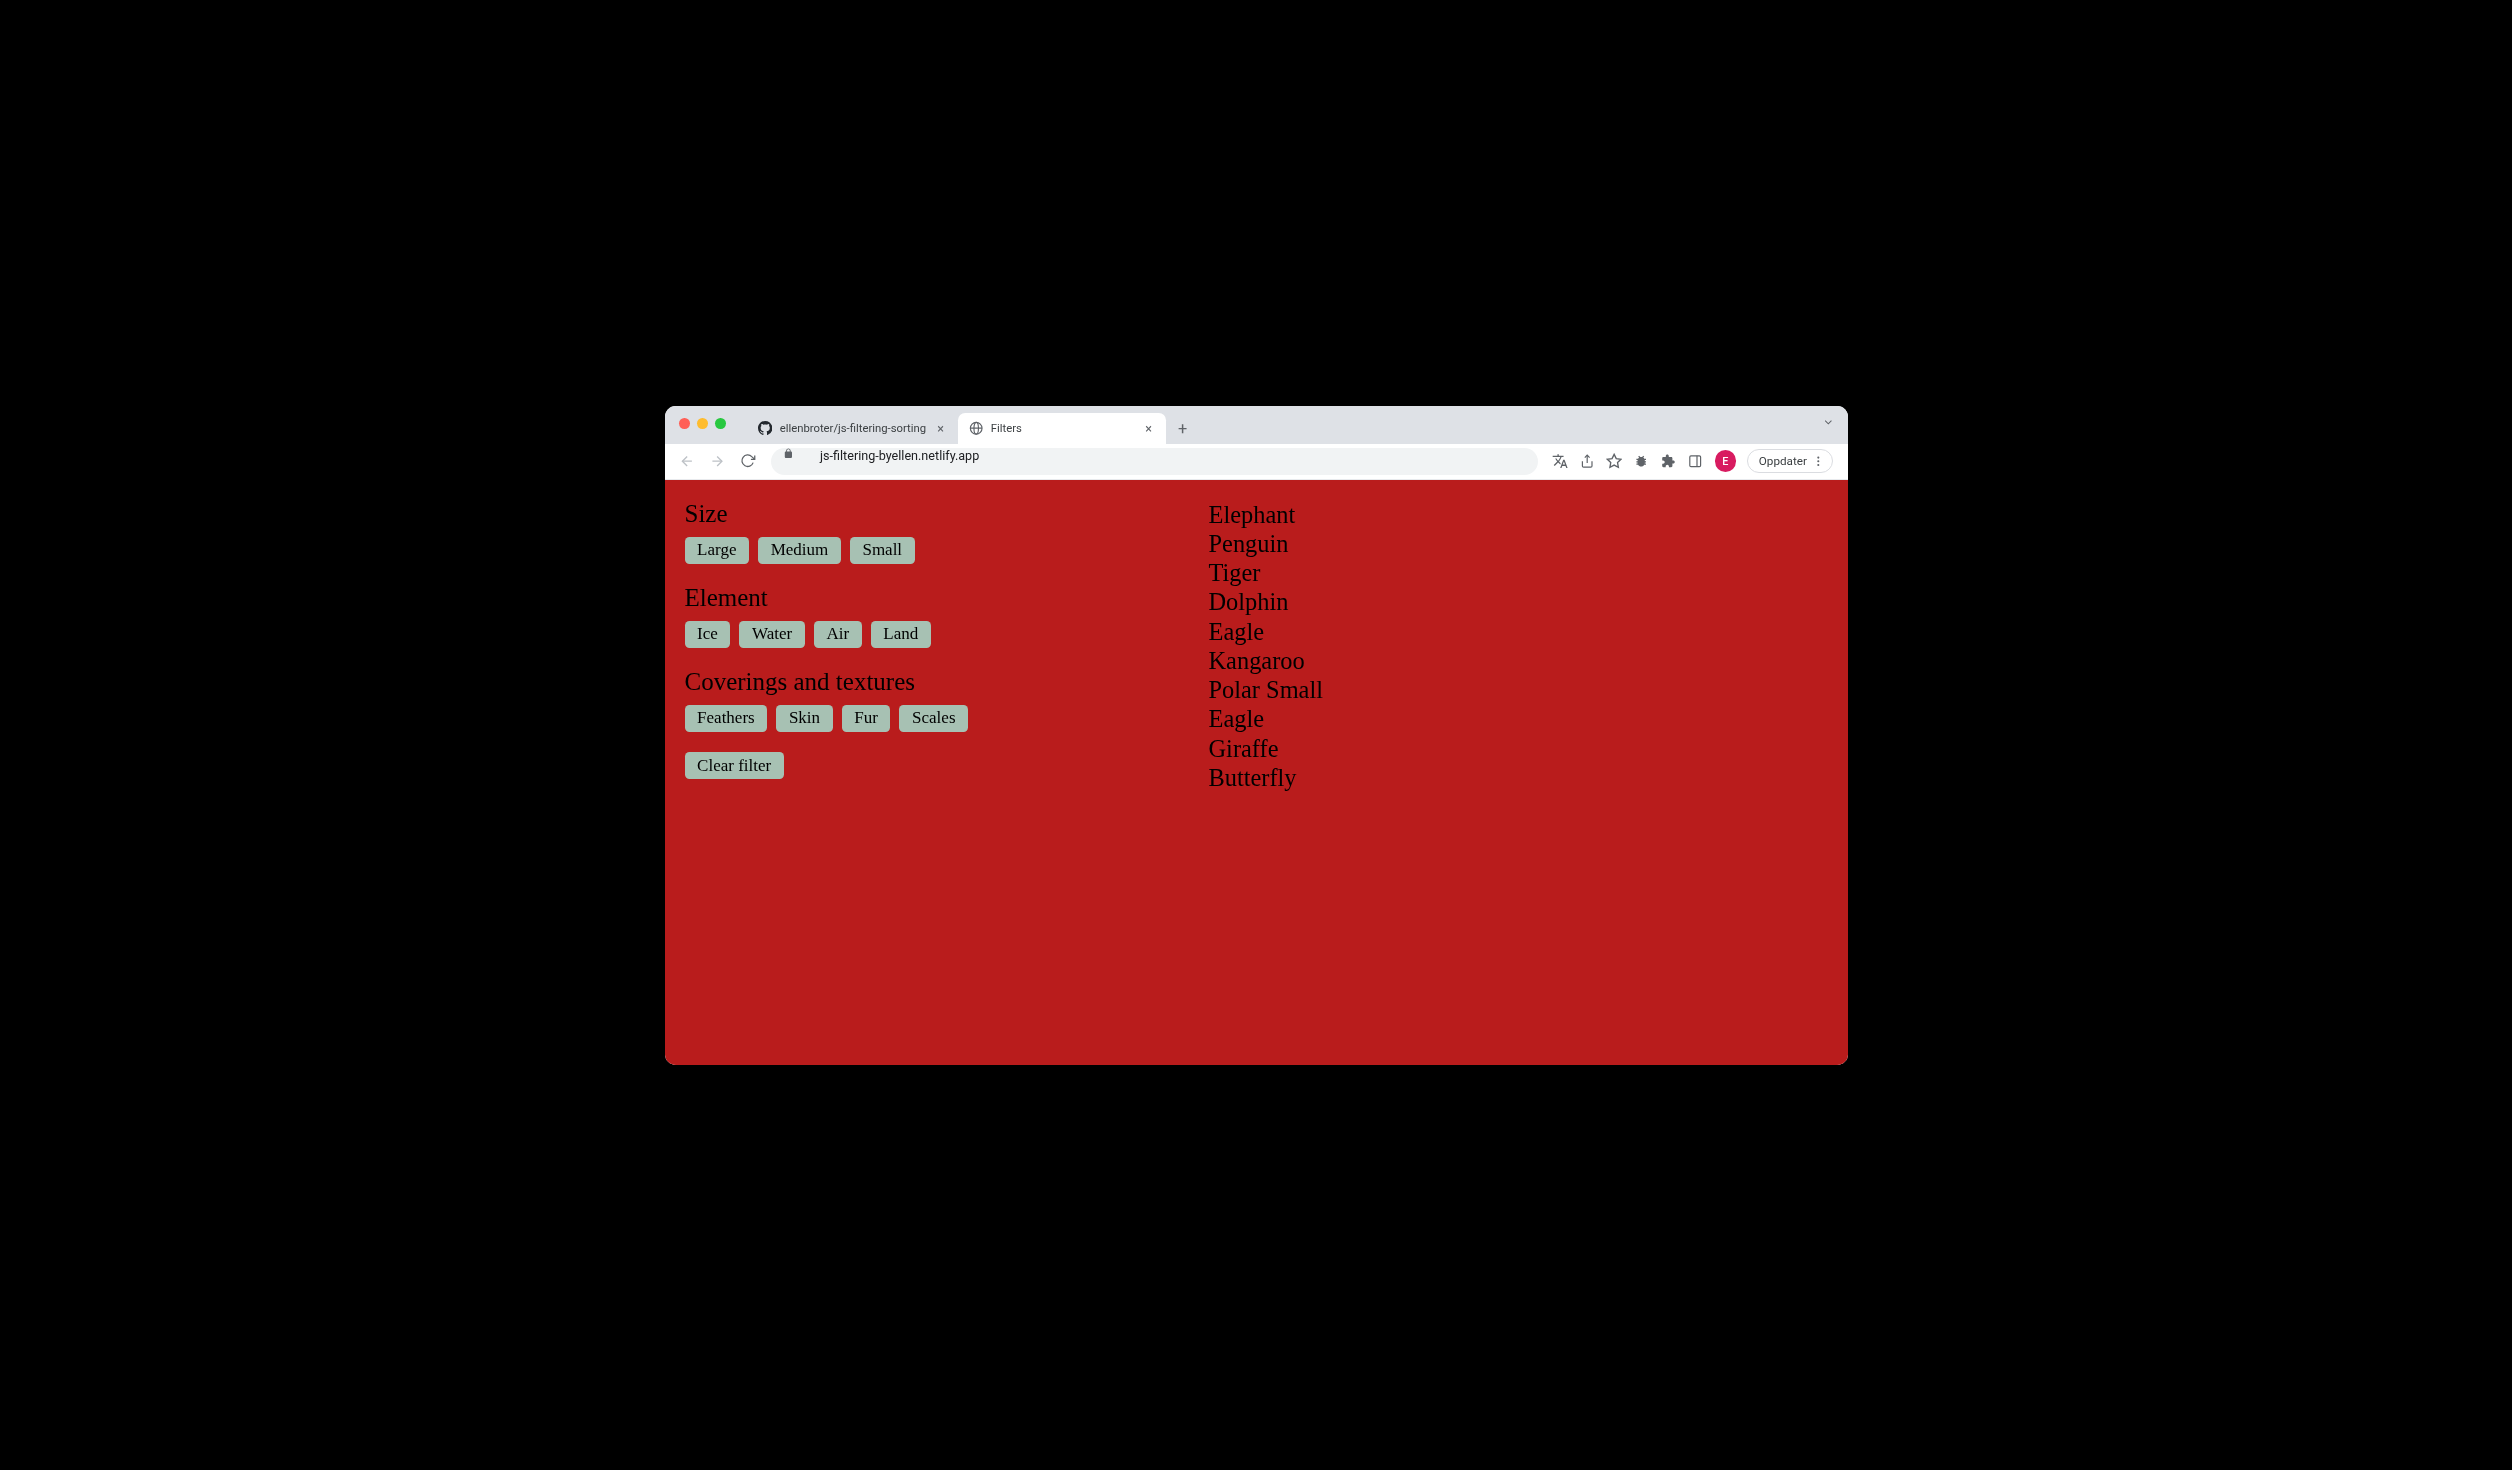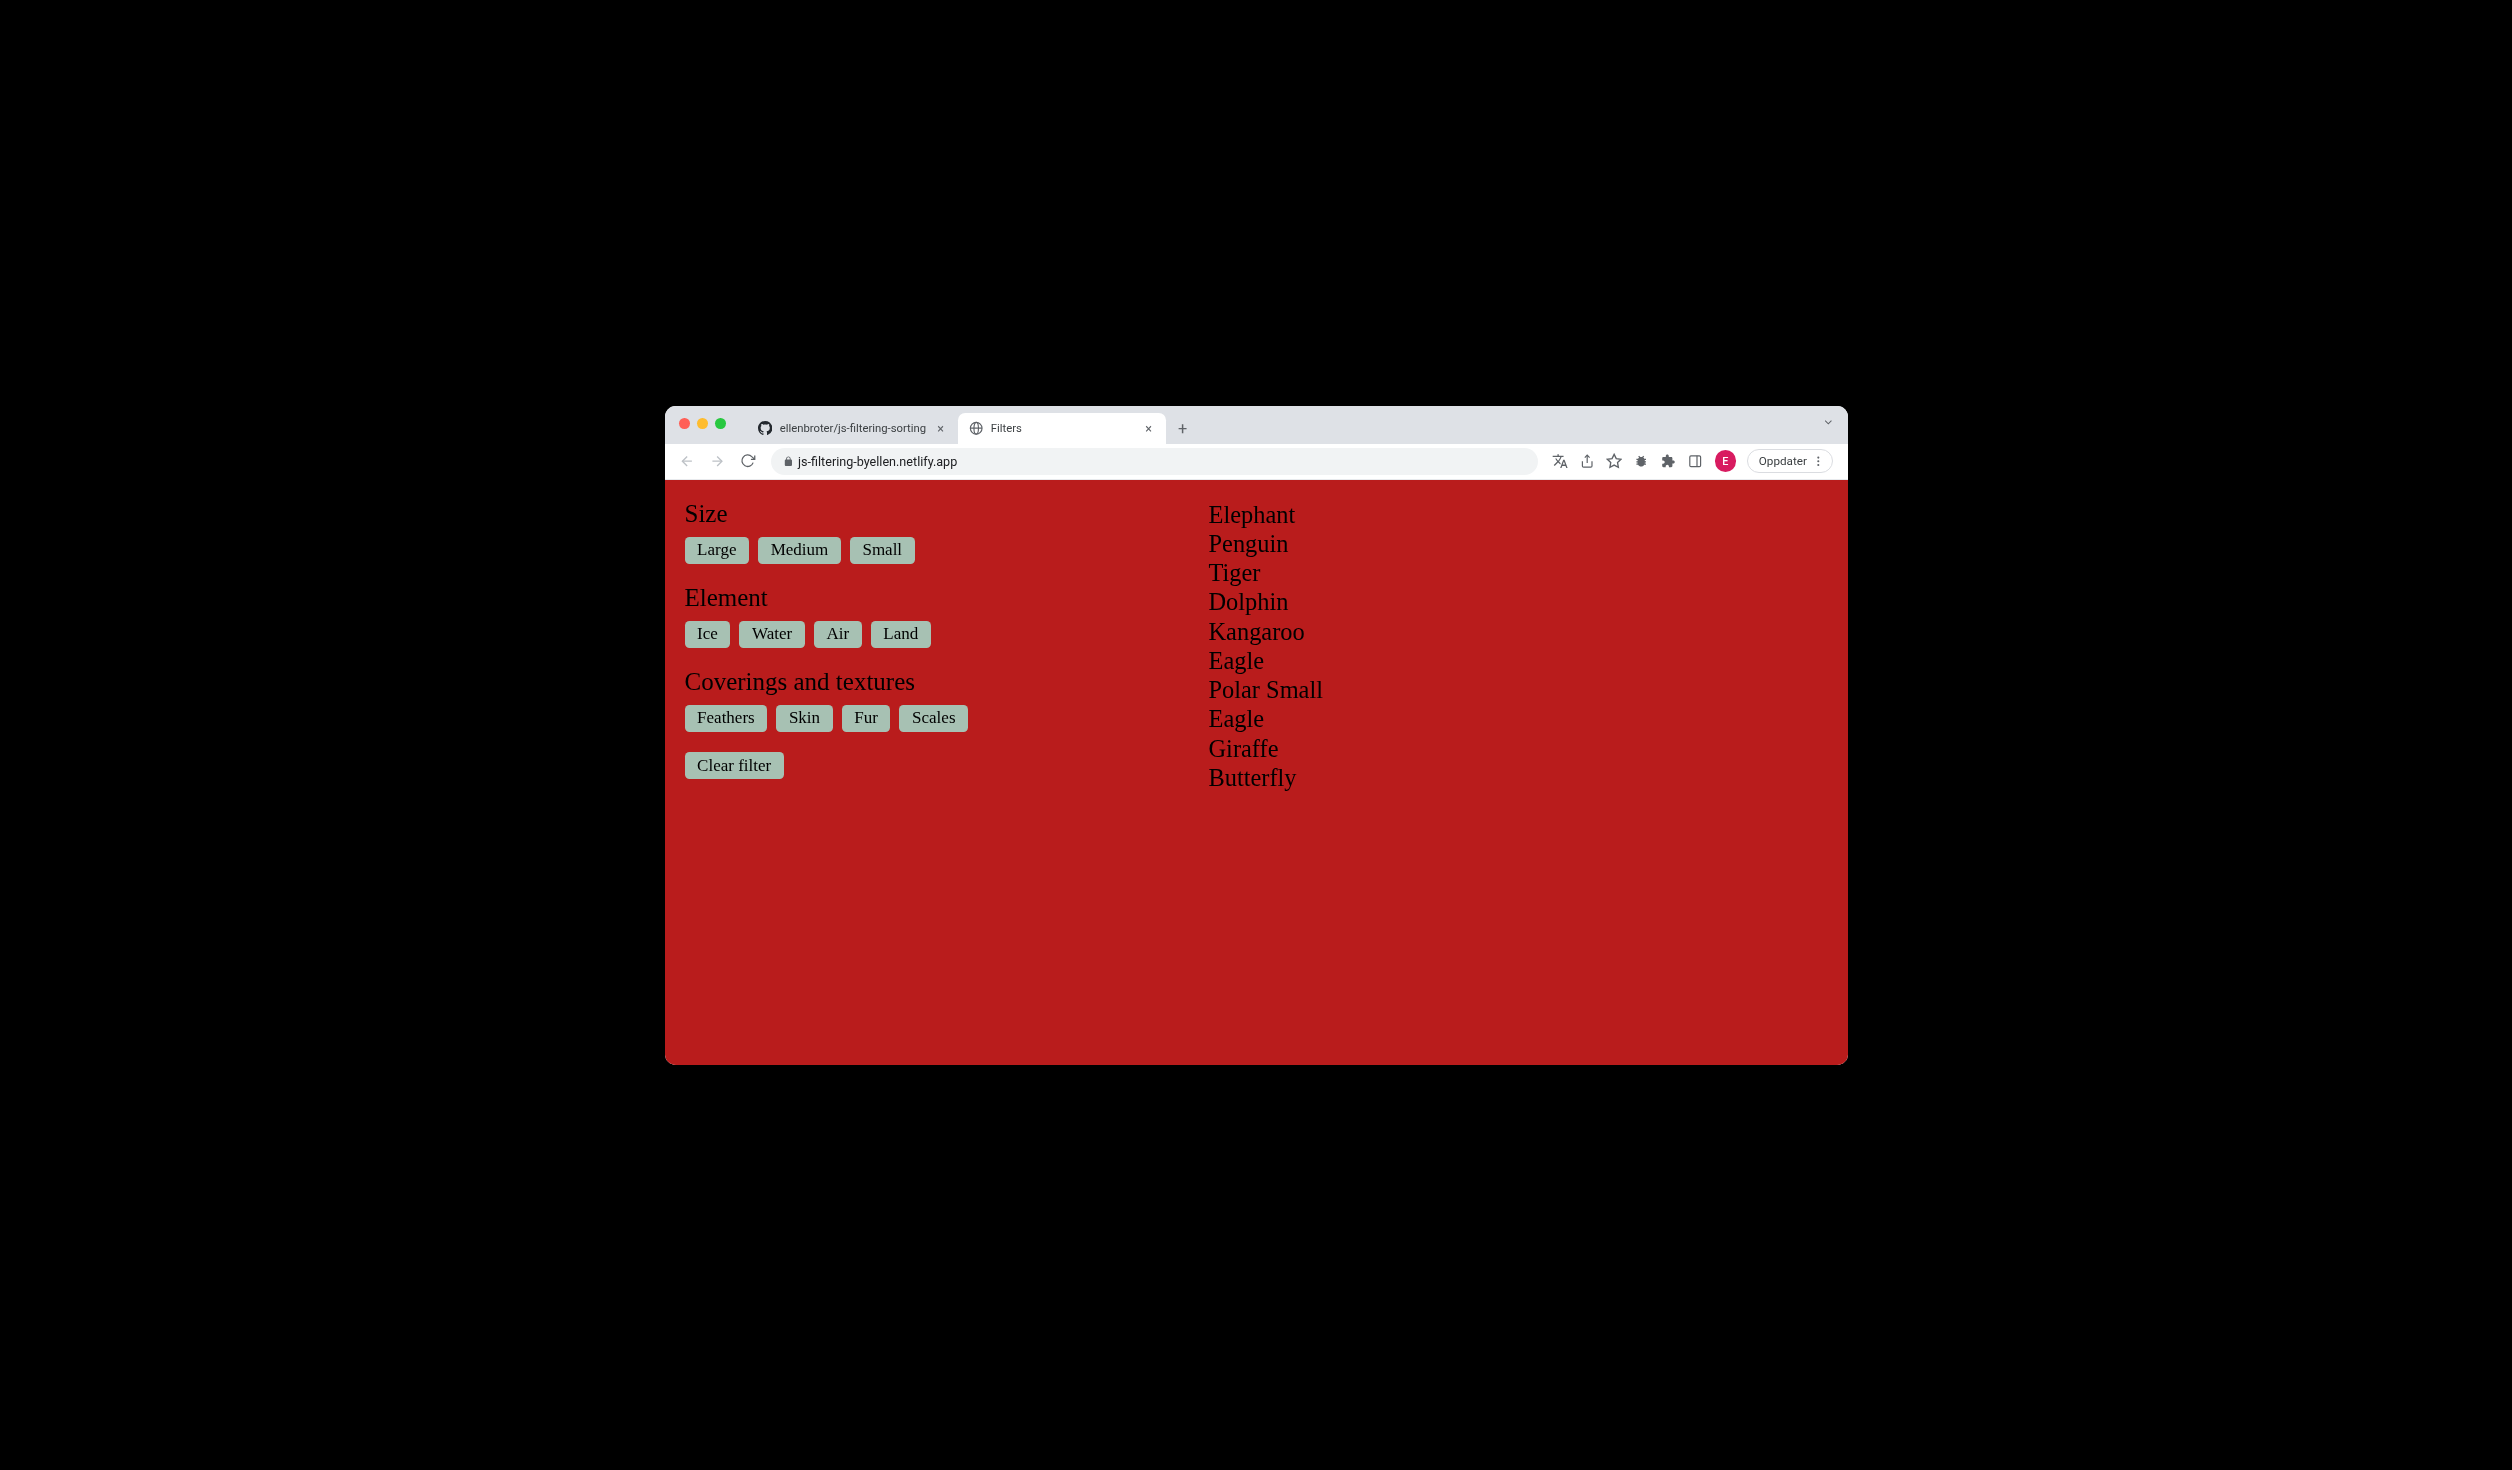--- a/index.html
+++ b/index.html
@@ -133,24 +133,24 @@
       cursor: pointer;
       border-radius: 50%;
     }
     .nav-btn.disabled { color: #bdc1c6; }
     .address-bar {
       flex: 1;
       background: #f1f3f4;
       border-radius: 18px;
       height: 27px;
       display: flex;
-      align-items: center;
+      align-items: flex-start;
       padding: 0 12.6px;
       margin: 0 5.4px;
-      gap: 4px;
+      gap: 26px;
     }
     .lock-icon {
       color: #5f6368;
       font-size: 10.8px;
     }
     .url-text {
       font-size: 12.6px;
       color: #202124;
     }
     .toolbar-icons {
@@ -389,22 +389,22 @@
       <div class="clear-row">
         <button class="filter-btn">Clear filter</button>
       </div>
     </div>
 
     <div class="results-col">
       <div class="result-item">Elephant</div>
       <div class="result-item">Penguin</div>
       <div class="result-item">Tiger</div>
       <div class="result-item">Dolphin</div>
+      <div class="result-item">Eagle</div>
       <div class="result-item">Kangaroo</div>
-      <div class="result-item">Eagle</div>
       <div class="result-item">Polar Small</div>
       <div class="result-item">Eagle</div>
       <div class="result-item">Giraffe</div>
       <div class="result-item">Butterfly</div>
     </div>
   </div>
 </div>
 
 
 </body></html>

